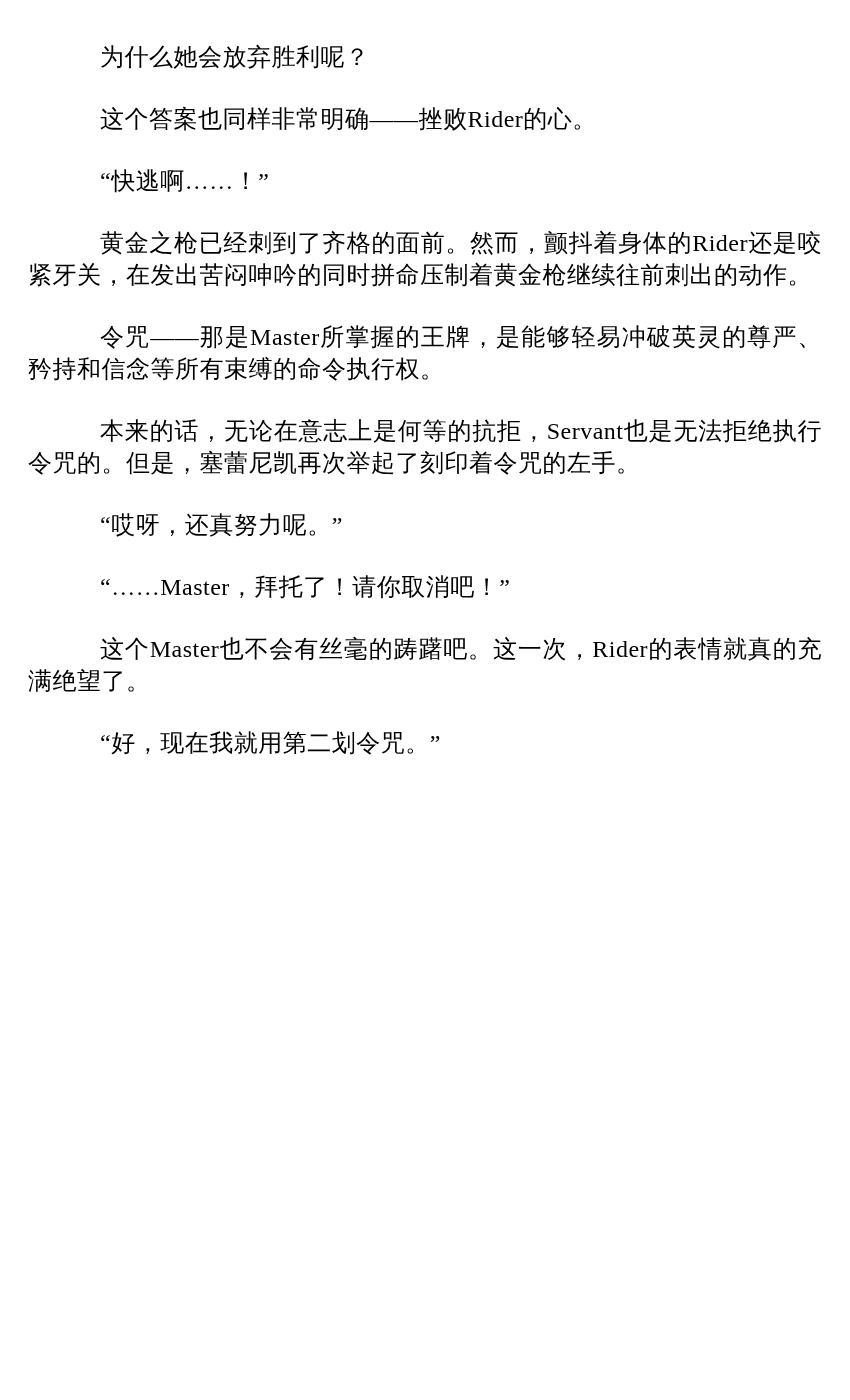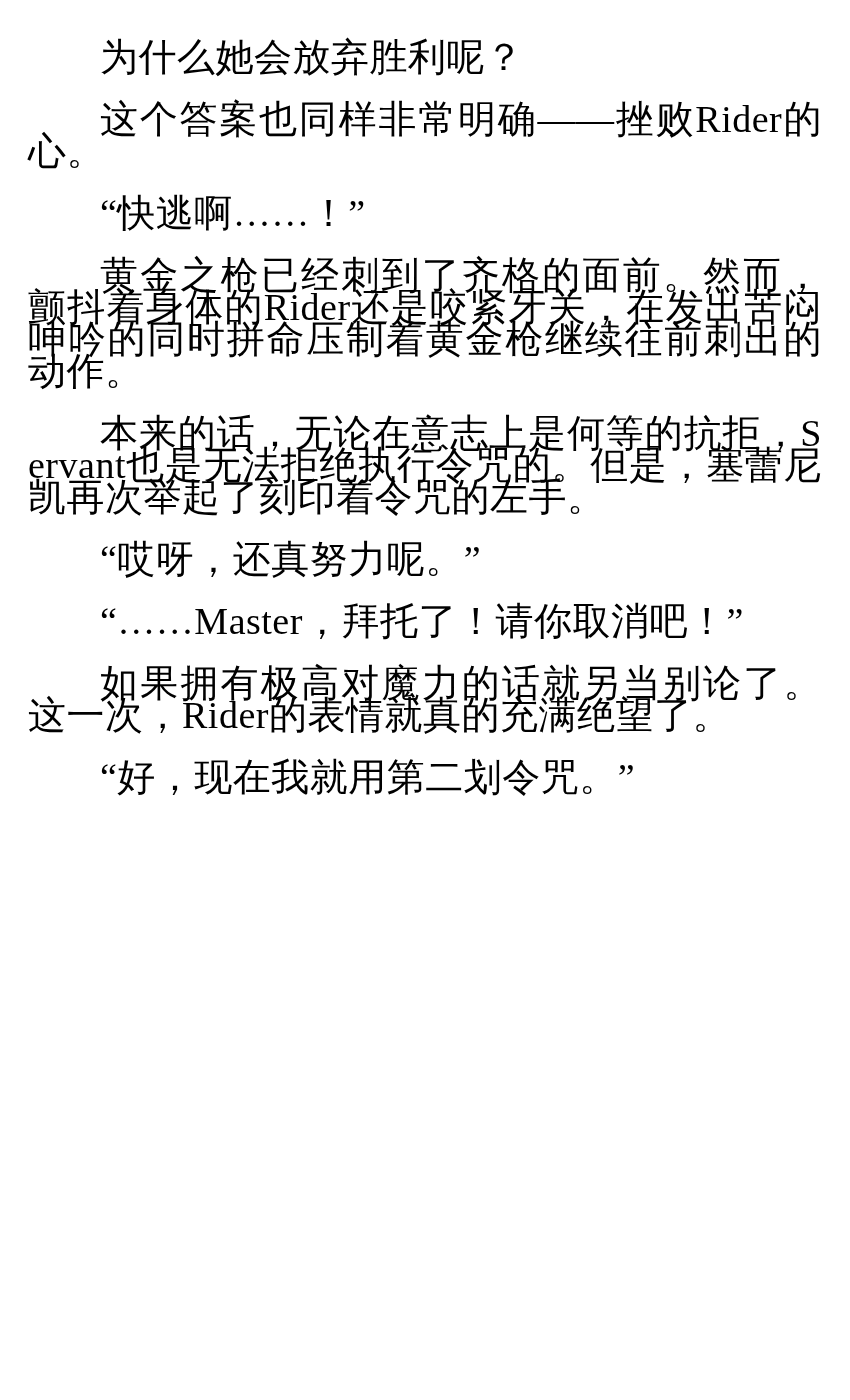--- a/index.html
+++ b/index.html
@@ -13,37 +13,38 @@
     overflow: hidden;
   }
   .page {
     box-sizing: border-box;
     width: 850px;
     height: 1400px;
     padding: 41px 28px 0 28px;
     background: #ffffff;
     color: #000000;
     font-family: "Liberation Serif", "DejaVu Serif", serif;
-    font-size: 38px;
+    font-size: 24px;
     line-height: 32px;
     text-align: justify;
     letter-spacing: 0.5px;
   }
   .para {
     margin: 0 0 30px 0;
     text-indent: 72px;
     word-break: break-all;
   }
 </style>
 </head>
 <body>
 
 <main class="page">
   <p class="para">为什么她会放弃胜利呢？</p>
   <p class="para">这个答案也同样非常明确——挫败Rider的心。</p>
   <p class="para">“快逃啊……！”</p>
   <p class="para">黄金之枪已经刺到了齐格的面前。然而，颤抖着身体的Rider还是咬紧牙关，在发出苦闷呻吟的同时拼命压制着黄金枪继续往前刺出的动作。</p>
+  <p class="para">令咒——那是Master所掌握的王牌，是能够轻易冲破英灵的尊严、矜持和信念等所有束缚的命令执行权。</p>
   <p class="para">本来的话，无论在意志上是何等的抗拒，Servant也是无法拒绝执行令咒的。但是，塞蕾尼凯再次举起了刻印着令咒的左手。</p>
   <p class="para">“哎呀，还真努力呢。”</p>
   <p class="para">“……Master，拜托了！请你取消吧！”</p>
-  <p class="para">如果拥有极高对魔力的话就另当别论了。这一次，Rider的表情就真的充满绝望了。</p>
+  <p class="para">这个Master也不会有丝毫的踌躇吧。这一次，Rider的表情就真的充满绝望了。</p>
   <p class="para">“好，现在我就用第二划令咒。”</p>
 </main>
 
 </body></html>

